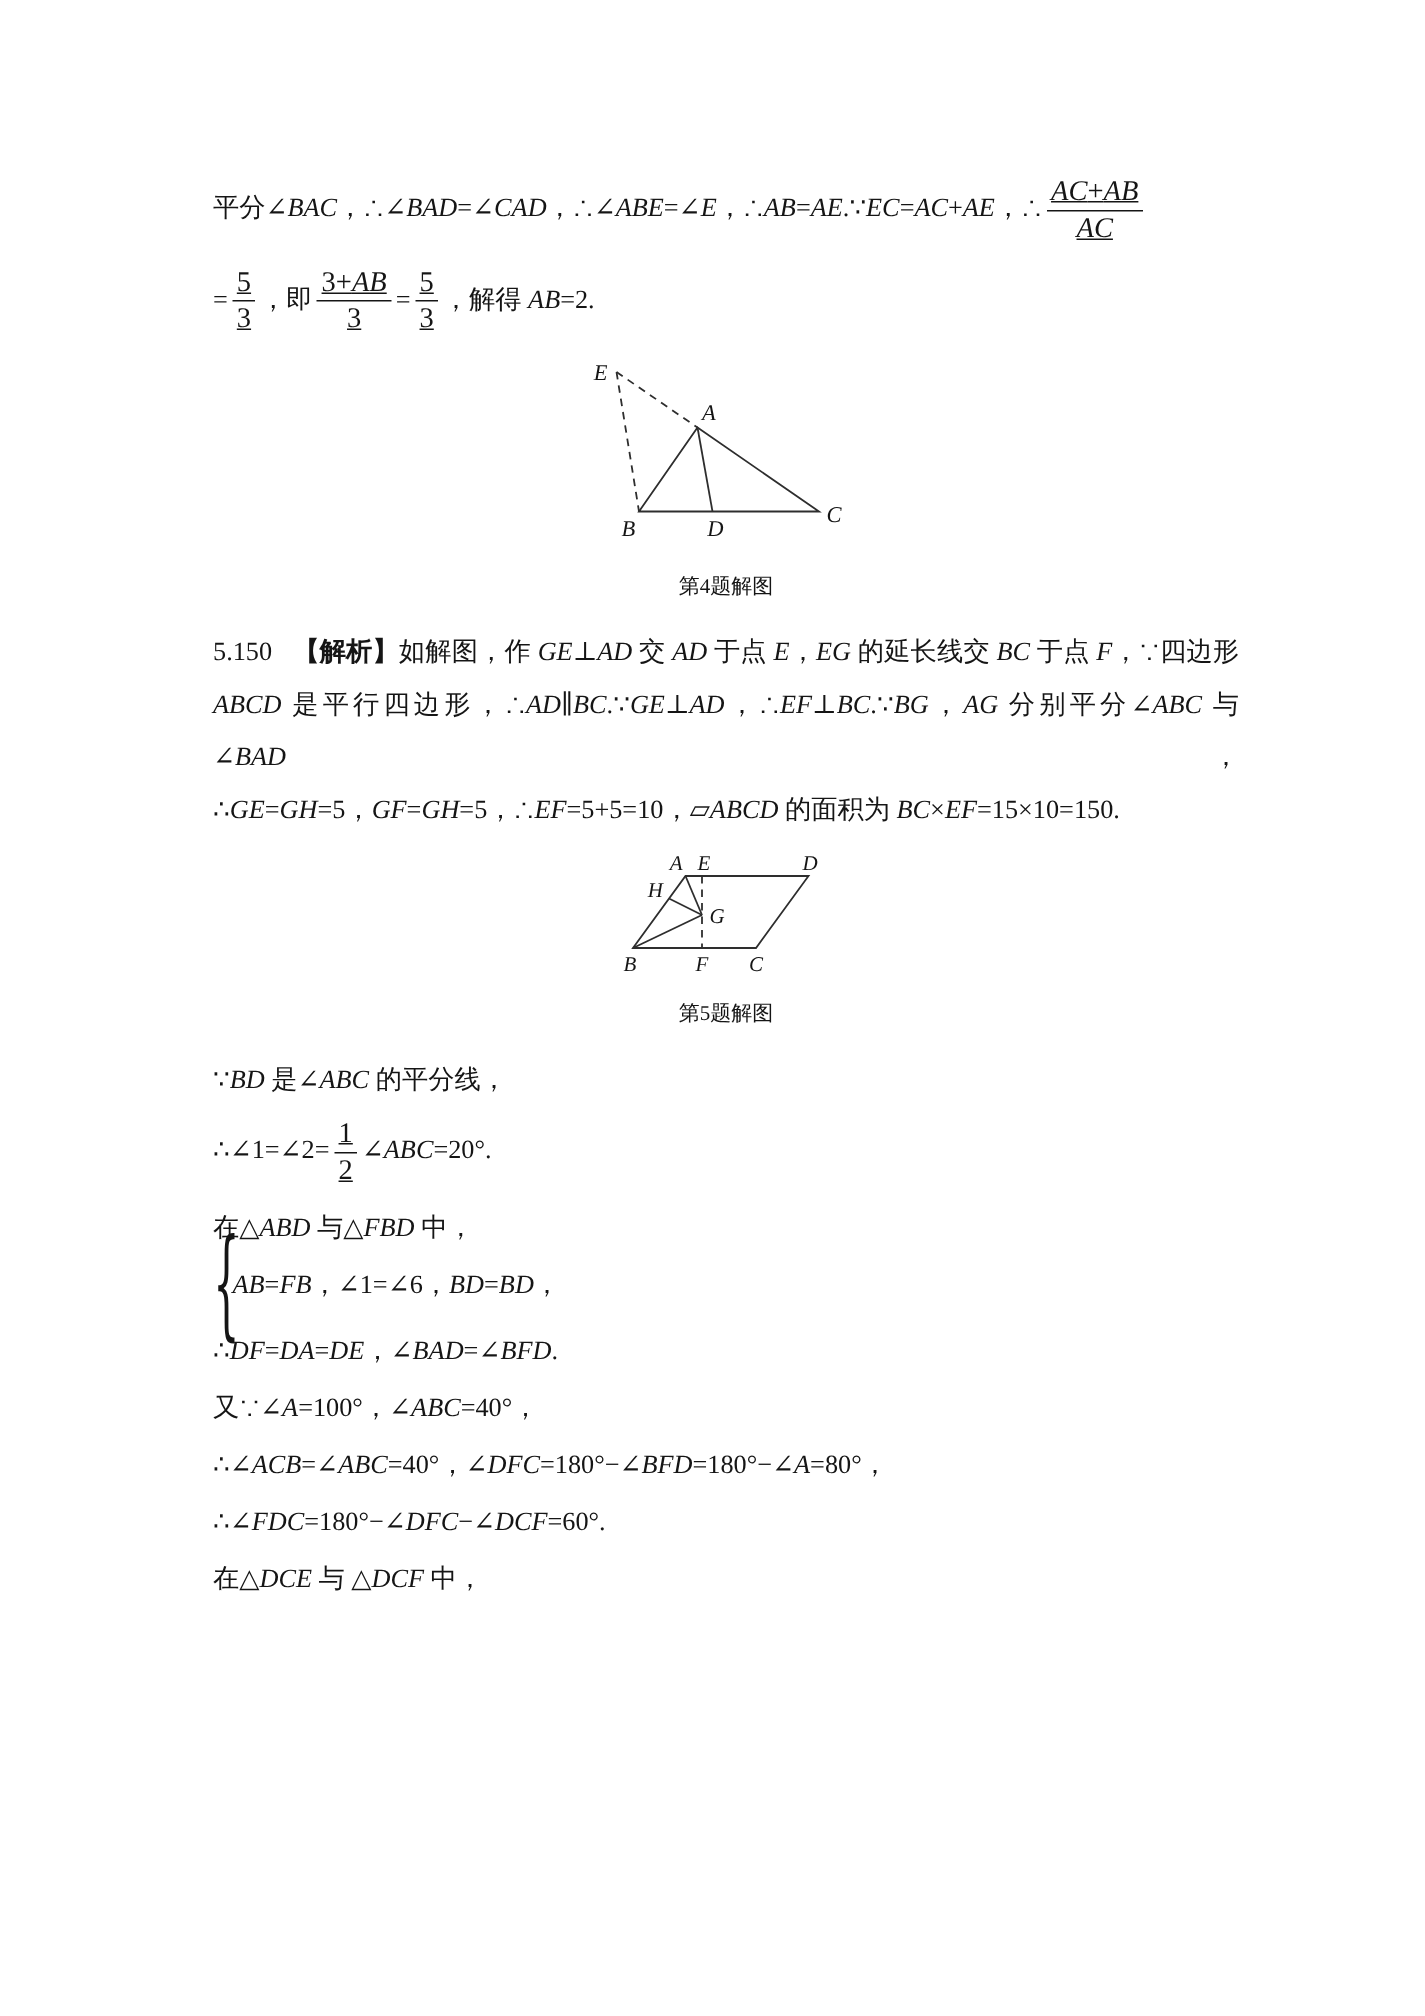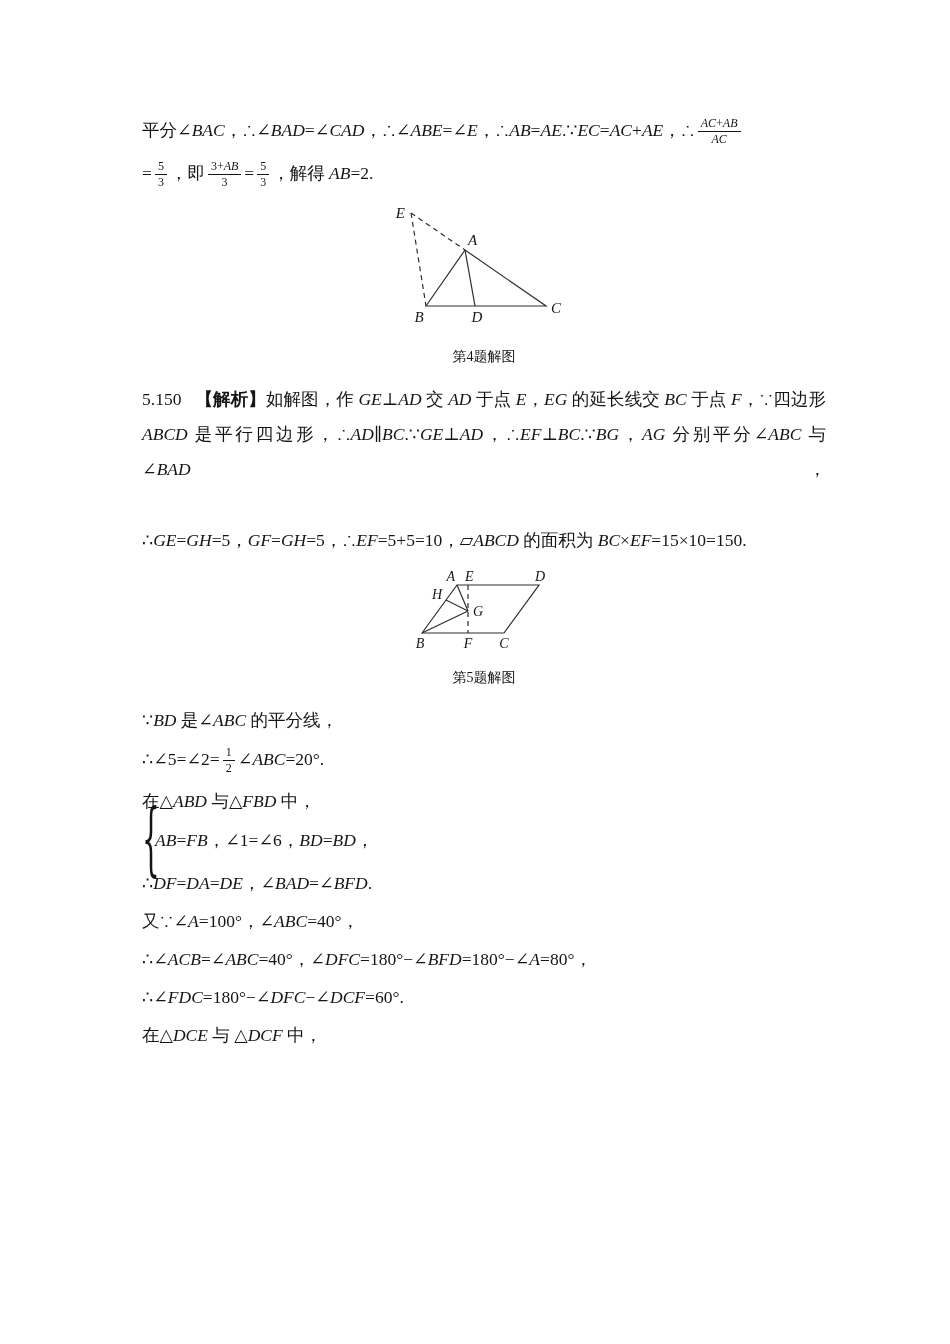--- a/index.html
+++ b/index.html
@@ -19,21 +19,21 @@
   .ln { margin: 0 0 12px; line-height: 26px; }
   .nowrap { white-space: nowrap; }
   .jus { text-align: justify; text-align-last: justify; }
   .hei { font-family: "Liberation Sans", sans-serif; font-weight: 700; }
   .pnum { margin-right: 14px; }
   i { font-style: italic; }
 
   .frac {
     display: inline-flex; flex-direction: column;
     vertical-align: middle; text-align: center;
-    margin: 0 3px; font-size: 12px; line-height: 1.25;
+    margin: 0 3px; font-size: 19px; line-height: 1.25; text-decoration: underline;
   }
   .frac .num { border-bottom: 1.2px solid #151515; padding: 0 3px; }
   .frac .den { padding: 0 3px; }
 
   .figure { width: fit-content; margin: 6px auto 14px; text-align: center; }
   .fig-caption { font-size: 14px; line-height: 22px; margin-top: 9px; }
 
   svg .edge { stroke: #2e2e2e; stroke-width: 1.2; fill: none; }
   svg .dashed { stroke-dasharray: 5 4; }
   svg text.plabel {
@@ -95,21 +95,21 @@
     <div class="fig-caption">第4题解图</div>
   </div>
 
   <div>
     <div class="ln jus" style="line-height:35px; margin-bottom:0;">
       <span class="pnum">5.150</span><span class="hei">【解析】</span><span>如解图，作 <i>GE</i>⊥<i>AD</i> 交 <i>AD</i> 于点 <i>E</i>，<i>EG</i> 的延长线交 <i>BC</i> 于点 <i>F</i>，∵四边形</span>
     </div>
     <div class="ln jus" style="line-height:35px; margin-bottom:0;">
       <span><i>ABCD</i> 是平行四边形，∴<i>AD</i>∥<i>BC</i>.∵<i>GE</i>⊥<i>AD</i>，∴<i>EF</i>⊥<i>BC</i>.∵<i>BG</i>，<i>AG</i> 分别平分∠<i>ABC</i> 与∠<i>BAD</i>，</span>
     </div>
-    <div class="ln" style="line-height:35px; margin-bottom:0;margin-top:36px;">
+    <div class="ln" style="line-height:35px; margin-bottom:0;">
       <span>∴<i>GE</i>=<i>GH</i>=5，<i>GF</i>=<i>GH</i>=5，∴<i>EF</i>=5+5=10，▱<i>ABCD</i> 的面积为 <i>BC</i>×<i>EF</i>=15×10=150.</span>
     </div>
   </div>
 
   <div class="figure fig5" style="margin-top:10px; margin-bottom:18px;">
     <svg width="150" height="85" viewBox="0 0 150 85">
       <g>
         <path class="edge" d="M13 65 L48 17 L130 17 L95 65 Z"></path>
         <path class="edge" d="M13 65 L59 43"></path>
         <path class="edge" d="M48 17 L59 43"></path>
@@ -128,21 +128,21 @@
     <div class="fig-caption">第5题解图</div>
   </div>
 
   <div>
 
     <div class="ln">
       <span>∵<i>BD</i> 是∠<i>ABC</i> 的平分线，</span>
     </div>
 
     <div class="ln">
-      <span>∴∠5=∠2=</span><span class="frac">
+      <span>∴∠1=∠2=</span><span class="frac">
           <span class="num">1</span>
           <span class="den">2</span>
         </span><span>∠<i>ABC</i>=20°.</span>
     </div>
 
     <div class="ln">
       <span>在△<i>ABD</i> 与△<i>FBD</i> 中，</span>
     </div>
 
     <div class="system">

